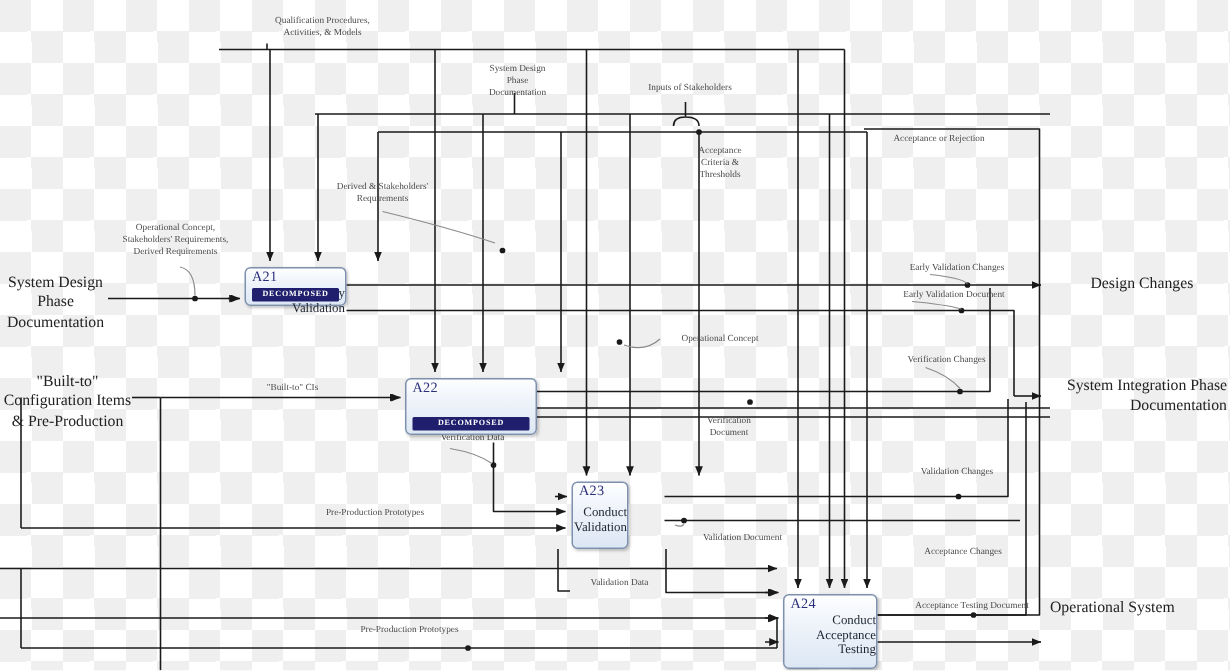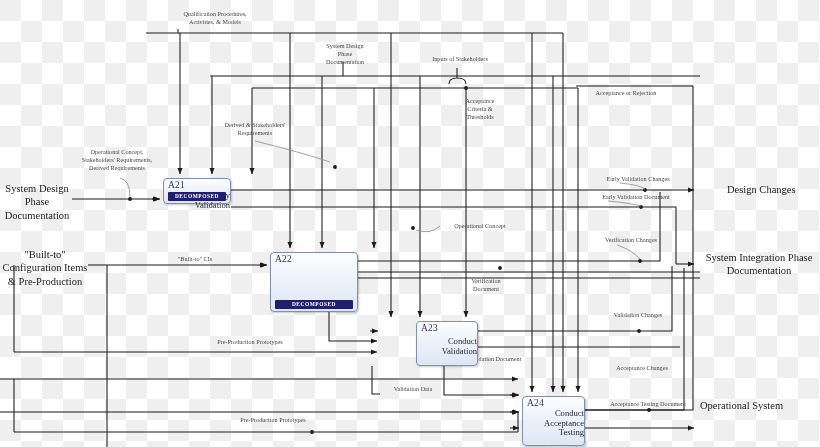--- a/index.html
+++ b/index.html
@@ -257,38 +257,38 @@
   <div class="lbl-big" style="left:2px; top:182px; width:70px; text-align:center;">System Design
 Phase
 Documentation</div>
 
   <div class="lbl-big" style="left:0px; top:248px; width:90px; text-align:center;">"Built-to"
 Configuration Items
 &amp; Pre-Production</div>
 
   <div class="lbl-big" style="left:700px; top:183px;margin-left:27px;">Design Changes</div>
 
-  <div class="lbl-big" style="left:700px; top:251px; text-align:center; width:118px;">System Integration Phase
+  <div class="lbl-big" style="left:700px; top:251px; text-align:right; width:118px;">System Integration Phase
 Documentation</div>
 
   <div class="lbl-big" style="left:700px; top:399px;">Operational System</div>
 
   <div class="abox" style="left:163px; top:178px; width:68px; height:26px;">
     <span class="aid">A21</span>
     <span class="atitle" style="top:12px;">Conduct Early
 Validation</span>
     <span class="dec">DECOMPOSED</span>
   </div>
 
-  <div class="abox" style="left:270px; top:252px; width:88px; height:60px;">
+  <div class="abox" style="left:270px; top:252px; width:88px; height:38px;">
     <span class="aid">A22</span>
     <span class="dec">DECOMPOSED</span>
   </div>
 
-  <div class="abox" style="left:381px; top:321px; width:62px; height:45px;margin-left:35px;">
+  <div class="abox" style="left:381px; top:321px; width:38px; height:45px;">
     <span class="aid">A23</span>
     <span class="atitle" style="top:15px;">Conduct
 Validation</span>
   </div>
 
   <div class="abox" style="left:522px; top:396px; width:63px; height:50px;padding-left:20px;">
     <span class="aid">A24</span>
     <span class="atitle" style="top:12px;">Conduct
 Acceptance
 Testing</span>

